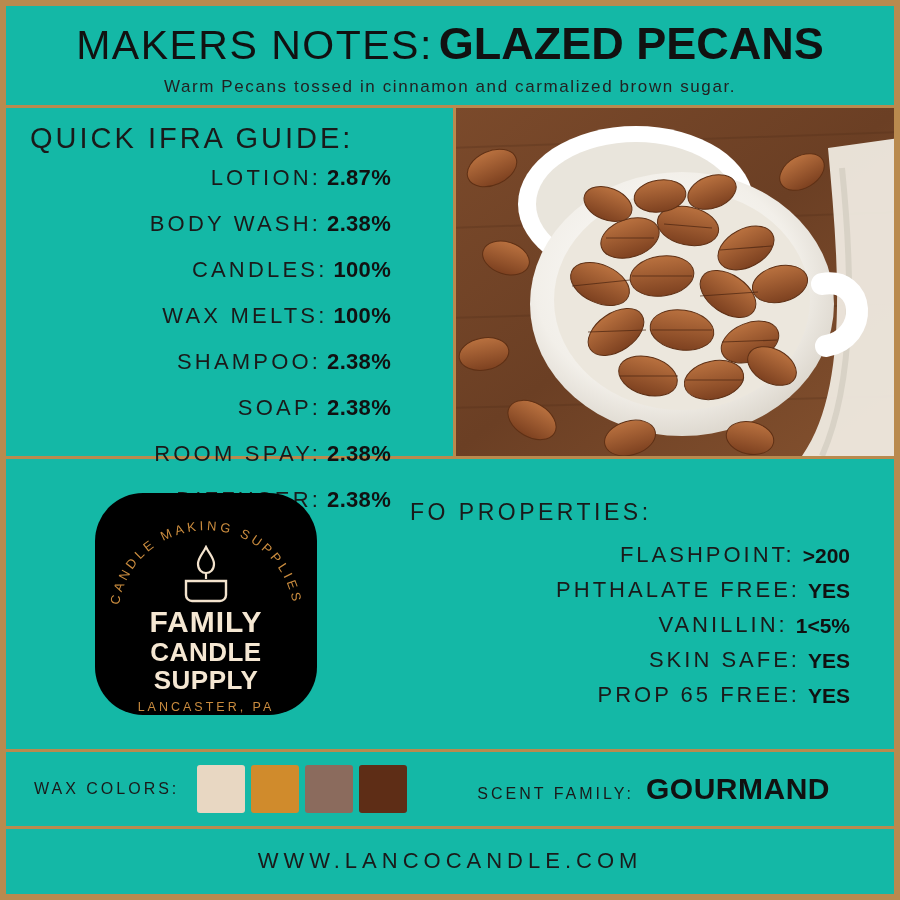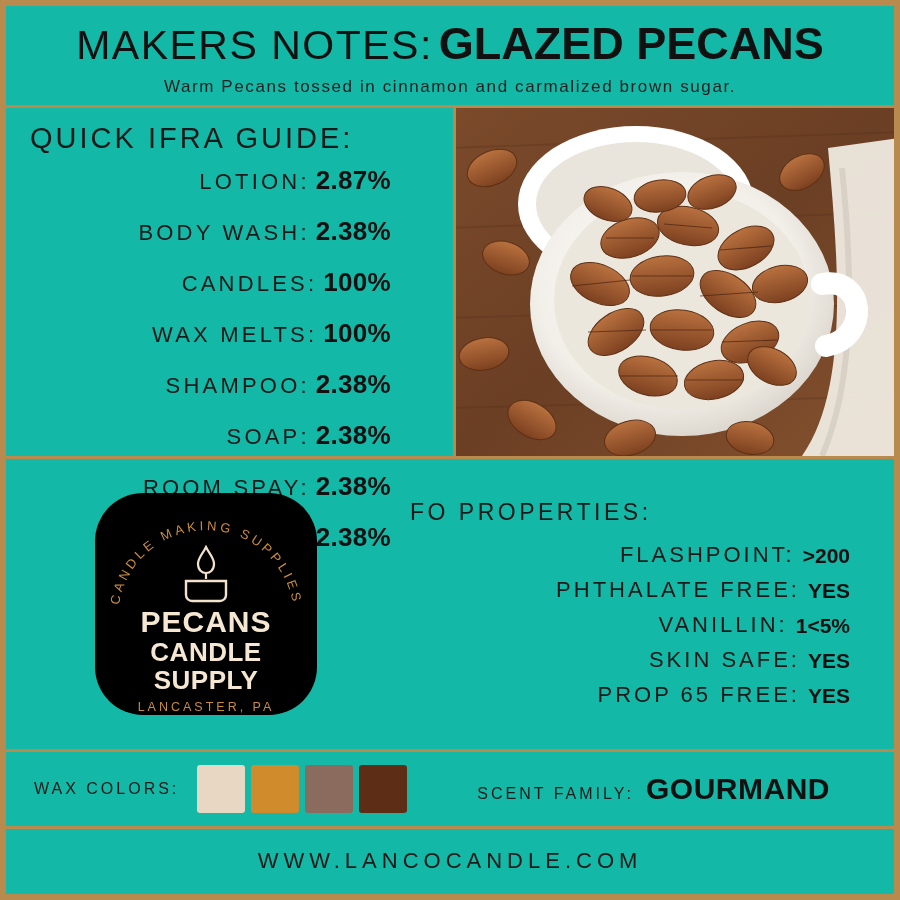--- a/index.html
+++ b/index.html
@@ -92,21 +92,21 @@
     align-items: baseline;
     justify-content: flex-end;
     padding-right: 48px;
   }
   .ifra-label {
     font-size: 22px;
     letter-spacing: 3.2px;
     color: #1a1a1a;
   }
   .ifra-value {
-    font-size: 26px;
+    font-size: 22px;
     font-weight: 700;
     color: #111111;
     margin-left: 6px;
     letter-spacing: 0.3px;
   }
   .vline {
     width: 3px;
     background: #b98a4e;
   }
   .photo {
@@ -422,21 +422,21 @@
           </defs>
           <text>
             <textPath href="#arcpath" startOffset="50%" text-anchor="middle">CANDLE MAKING SUPPLIES</textPath>
           </text>
         </svg>
         <svg class="candle-icon" viewBox="0 0 60 58">
           <path d="M30 2 C34 10 38 13 38 19 C38 25 34 28 30 28 C26 28 22 25 22 19 C22 13 26 10 30 2 Z" fill="none" stroke="#f3e3cd" stroke-width="2.2"></path>
           <line x1="30" y1="28" x2="30" y2="34" stroke="#f3e3cd" stroke-width="2.2"></line>
           <path d="M10 36 H50 V50 A6 6 0 0 1 44 56 H16 A6 6 0 0 1 10 50 Z" fill="none" stroke="#f3e3cd" stroke-width="2.4"></path>
         </svg>
-        <div class="logo-name">PECANS</div>
+        <div class="logo-name">FAMILY</div>
         <div class="logo-name2">CANDLE SUPPLY</div>
         <div class="logo-city">LANCASTER, PA</div>
       </div>
     </div>
 
     <div class="fo">
       <div class="fo-title">FO PROPERTIES:</div>
       <div class="fo-list">
         <div class="fo-item">
           <span class="fo-label">FLASHPOINT:</span>

